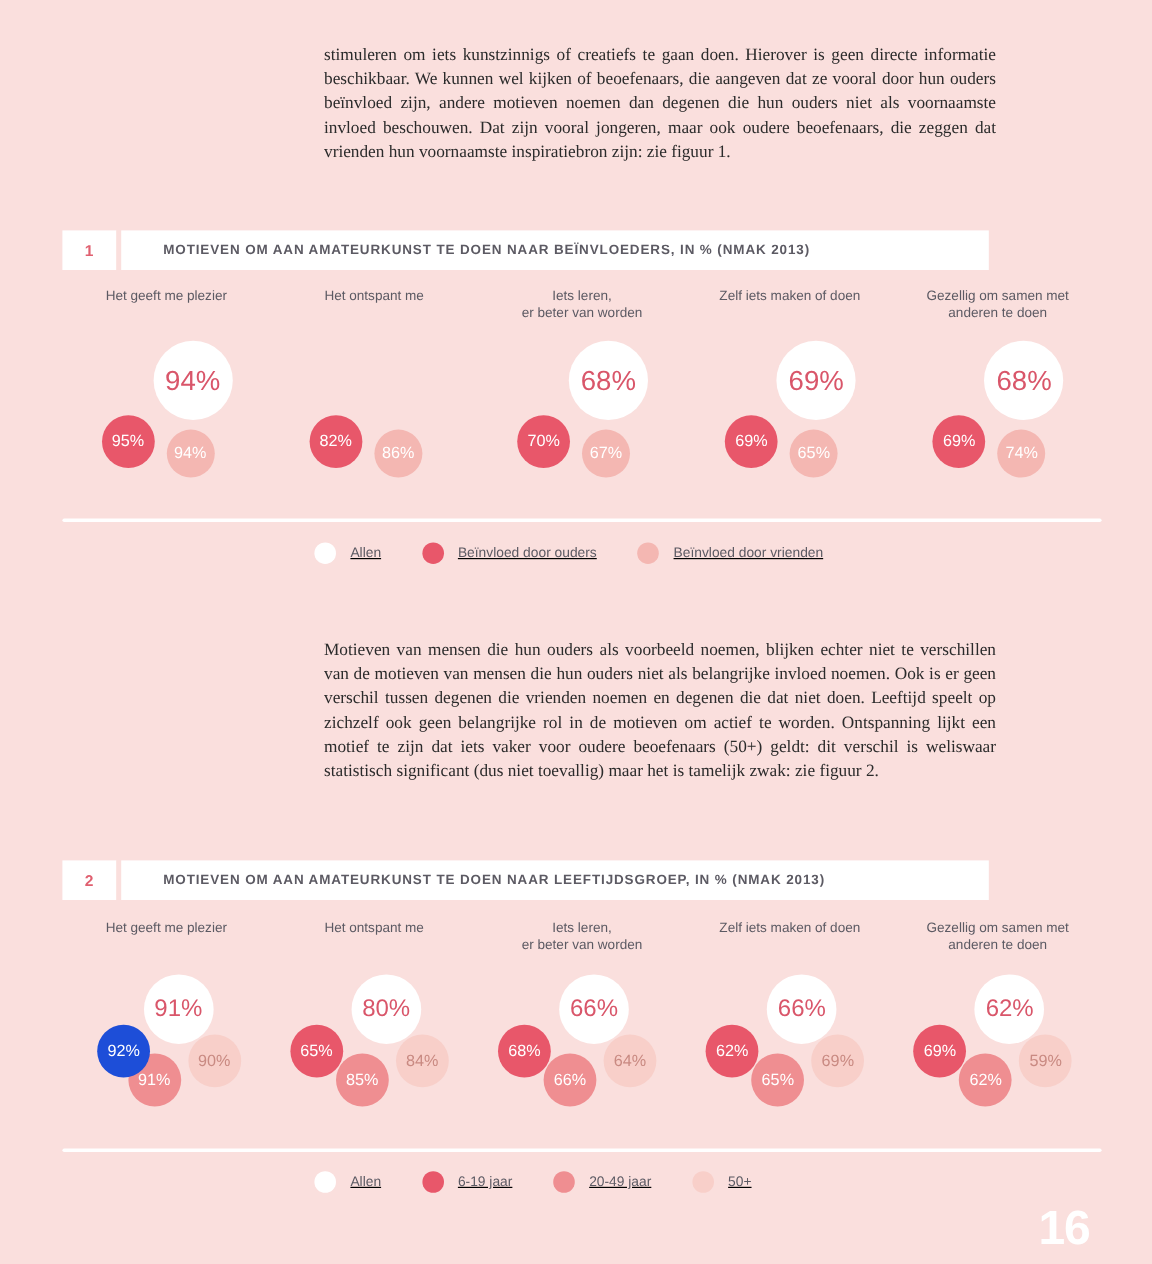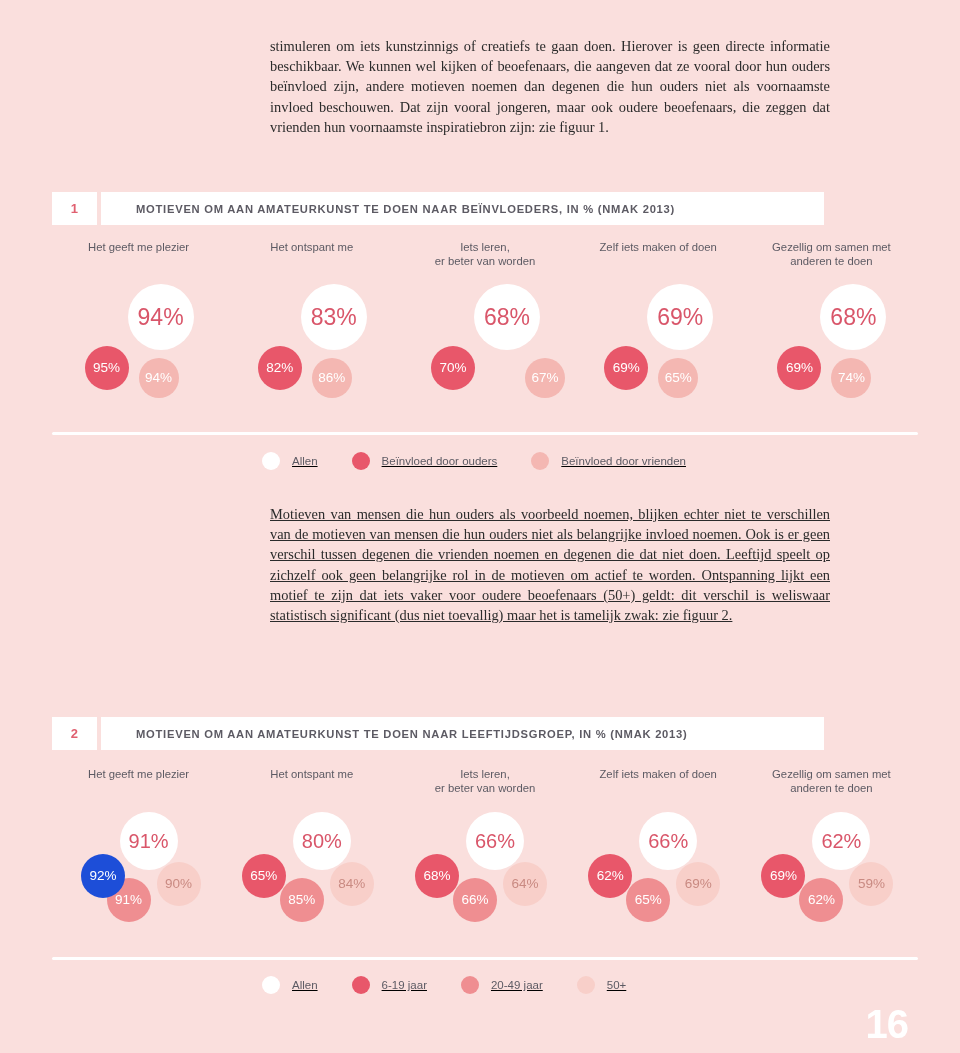--- a/index.html
+++ b/index.html
@@ -75,21 +75,21 @@
   .legend-item{display:flex;align-items:center;margin-right:34px;}
   .legend-dot{width:18px;height:18px;border-radius:50%;margin-right:12px;}
   .legend-label{color:#5c5a63;font-size:11.5px;}
 
   
   #pull-quote{
     position:absolute;left:84px;top:530px;width:190px;
     color:#7e7b86;font-size:11.6px;line-height:19.6px;
     letter-spacing:1.1px;
   }
-  #mid-text{position:absolute;left:270px;top:504px;width:560px;text-decoration:underline;}
+  #mid-text{position:absolute;left:270px;top:532px;width:560px;}
 
   
   #page-number{
     position:absolute;right:52px;bottom:6px;
     color:#ffffff;font-size:40px;font-weight:bold;letter-spacing:-1px;
   }
 </style>
 </head>
 <body>
 
@@ -114,36 +114,33 @@
   <div class="bubble-area" id="fig1-bubbles" style="top:288px;height:130px;">
       <div class="bub" style="left: 127.6px; top: -4px; width: 66px; height: 66px; background: rgb(255, 255, 255); font-size: 23px; color: rgb(217, 86, 106); z-index: 10;">
         <span>94%</span>
       </div>
       <div class="bub" style="left: 84.6px; top: 58px; width: 44px; height: 44px; background: rgb(232, 87, 106); font-size: 13.5px; color: rgb(255, 255, 255); z-index: 9;">
         <span>95%</span>
       </div>
       <div class="bub" style="left: 138.6px; top: 70px; width: 40px; height: 40px; background: rgb(244, 183, 178); font-size: 13.5px; color: rgb(255, 255, 255); z-index: 8;">
         <span>94%</span>
       </div>
-      <div class="bub" style="left: 300.8px; top: -4px; width: 66px; height: 66px; background: rgb(255, 255, 255); font-size: 23px; color: rgb(217, 86, 106); z-index: 10;">
-        <span>83%</span>
-      </div>
       <div class="bub" style="left: 257.8px; top: 58px; width: 44px; height: 44px; background: rgb(232, 87, 106); font-size: 13.5px; color: rgb(255, 255, 255); z-index: 9;">
         <span>82%</span>
       </div>
       <div class="bub" style="left: 311.8px; top: 70px; width: 40px; height: 40px; background: rgb(244, 183, 178); font-size: 13.5px; color: rgb(255, 255, 255); z-index: 8;">
         <span>86%</span>
       </div>
       <div class="bub" style="left: 474px; top: -4px; width: 66px; height: 66px; background: rgb(255, 255, 255); font-size: 23px; color: rgb(217, 86, 106); z-index: 10;">
         <span>68%</span>
       </div>
       <div class="bub" style="left: 431px; top: 58px; width: 44px; height: 44px; background: rgb(232, 87, 106); font-size: 13.5px; color: rgb(255, 255, 255); z-index: 9;">
         <span>70%</span>
       </div>
-      <div class="bub" style="left: 485px; top: 70px; width: 40px; height: 40px; background: rgb(244, 183, 178); font-size: 13.5px; color: rgb(255, 255, 255); z-index: 8; margin-left: 40px;">
+      <div class="bub" style="left: 485px; top: 70px; width: 40px; height: 40px; background: rgb(244, 183, 178); font-size: 13.5px; color: rgb(255, 255, 255); z-index: 8;">
         <span>67%</span>
       </div>
       <div class="bub" style="left: 647.2px; top: -4px; width: 66px; height: 66px; background: rgb(255, 255, 255); font-size: 23px; color: rgb(217, 86, 106); z-index: 10;">
         <span>69%</span>
       </div>
       <div class="bub" style="left: 604.2px; top: 58px; width: 44px; height: 44px; background: rgb(232, 87, 106); font-size: 13.5px; color: rgb(255, 255, 255); z-index: 9;">
         <span>69%</span>
       </div>
       <div class="bub" style="left: 658.2px; top: 70px; width: 40px; height: 40px; background: rgb(244, 183, 178); font-size: 13.5px; color: rgb(255, 255, 255); z-index: 8;">
         <span>65%</span>

